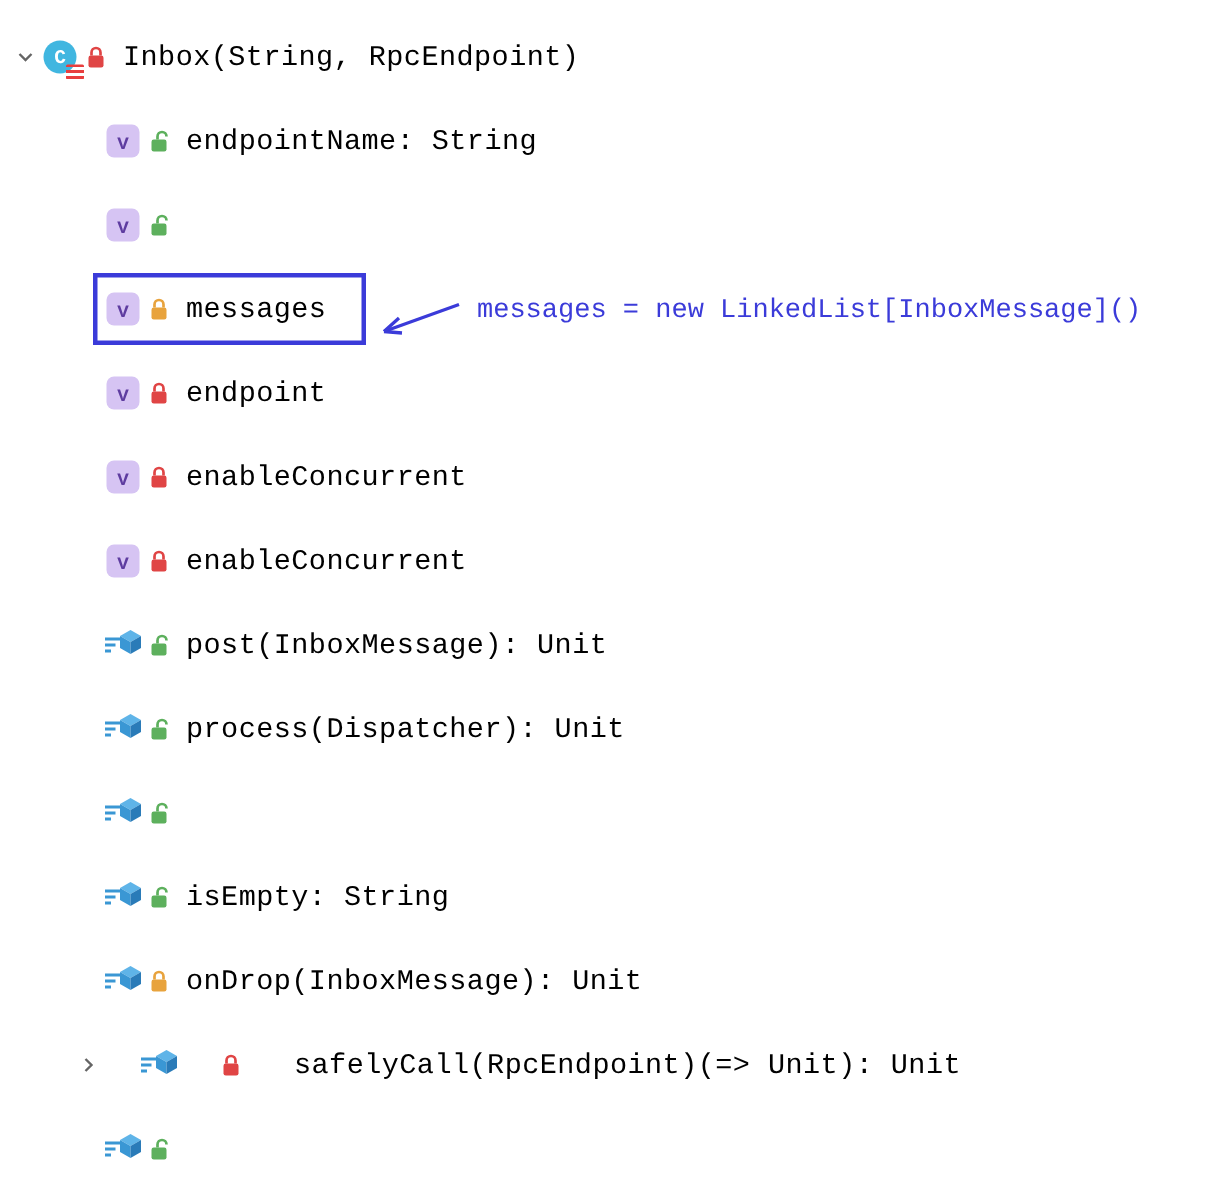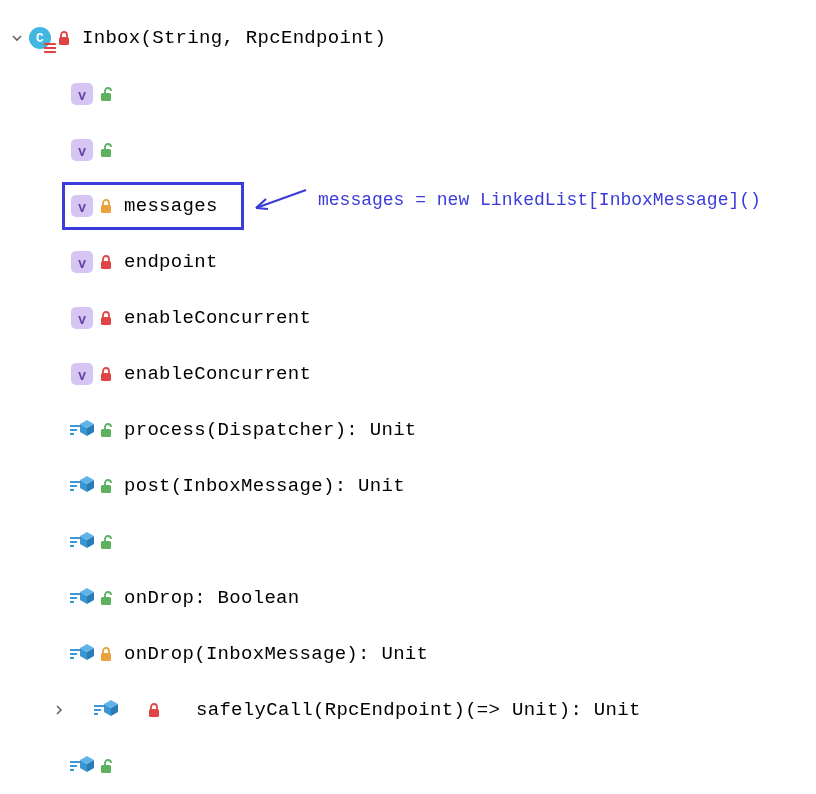--- a/index.html
+++ b/index.html
@@ -108,23 +108,23 @@
     height:48px;
     border:3px solid #3b3bd9;
     width:182px;
     pointer-events:none;
   }
 
   
   .annotation-wrap{
     position:absolute;
     left:248px;
-    top:6px;
+    top:19px;
     display:flex;
-    align-items:center;
+    align-items:flex-start;
     pointer-events:none;
   }
   .annotation-arrow{
     color:#3b3bd9;
     margin-right:10px;
   }
   .annotation-text{
     color:#3b3bd9;
     font-size:18px;
     white-space:pre;
@@ -159,20 +159,21 @@
       <div class="row child">
         <span class="icon">
           <span class="v-badge">v</span>
         </span>
         <span class="lock-slot">
           <svg class="lock" viewBox="0 0 14 16">
             <path d="M4 7 V5 a3 3 0 0 1 6 0" fill="none" stroke="#5db05d" stroke-width="1.8" transform="translate(2,0)"></path>
             <rect x="2" y="7" width="10" height="8" rx="1.5" fill="#5db05d"></rect>
           </svg>
         </span>
+        <span class="label">endpointName: String</span>
       </div>
       <div class="row child">
         <span class="icon">
           <span class="v-badge">v</span>
         </span>
         <span class="lock-slot">
           <svg class="lock" viewBox="0 0 14 16">
             <path d="M4 7 V5 a3 3 0 0 1 6 0" fill="none" stroke="#5db05d" stroke-width="1.8" transform="translate(2,0)"></path>
             <rect x="2" y="7" width="10" height="8" rx="1.5" fill="#5db05d"></rect>
           </svg>
@@ -246,20 +247,41 @@
               <use href="#cube-shape"></use>
             </svg>
           </span>
         </span>
         <span class="lock-slot">
           <svg class="lock" viewBox="0 0 14 16">
             <path d="M4 7 V5 a3 3 0 0 1 6 0" fill="none" stroke="#5db05d" stroke-width="1.8" transform="translate(2,0)"></path>
             <rect x="2" y="7" width="10" height="8" rx="1.5" fill="#5db05d"></rect>
           </svg>
         </span>
+        <span class="label">post(InboxMessage): Unit</span>
+      </div>
+      <div class="row child">
+        <span class="icon">
+          <span class="method-icon">
+            <span class="method-lines">
+              <span></span>
+              <span></span>
+              <span></span>
+            </span>
+            <svg class="cube" width="14" height="16" viewBox="0 0 14 16">
+              <use href="#cube-shape"></use>
+            </svg>
+          </span>
+        </span>
+        <span class="lock-slot">
+          <svg class="lock" viewBox="0 0 14 16">
+            <path d="M4 7 V5 a3 3 0 0 1 6 0" fill="none" stroke="#5db05d" stroke-width="1.8" transform="translate(2,0)"></path>
+            <rect x="2" y="7" width="10" height="8" rx="1.5" fill="#5db05d"></rect>
+          </svg>
+        </span>
         <span class="label">process(Dispatcher): Unit</span>
       </div>
       <div class="row child">
         <span class="icon">
           <span class="method-icon">
             <span class="method-lines">
               <span></span>
               <span></span>
               <span></span>
             </span>
@@ -267,62 +289,41 @@
               <use href="#cube-shape"></use>
             </svg>
           </span>
         </span>
         <span class="lock-slot">
           <svg class="lock" viewBox="0 0 14 16">
             <path d="M4 7 V5 a3 3 0 0 1 6 0" fill="none" stroke="#5db05d" stroke-width="1.8" transform="translate(2,0)"></path>
             <rect x="2" y="7" width="10" height="8" rx="1.5" fill="#5db05d"></rect>
           </svg>
         </span>
-        <span class="label">post(InboxMessage): Unit</span>
-      </div>
-      <div class="row child">
-        <span class="icon">
-          <span class="method-icon">
-            <span class="method-lines">
-              <span></span>
-              <span></span>
-              <span></span>
-            </span>
-            <svg class="cube" width="14" height="16" viewBox="0 0 14 16">
-              <use href="#cube-shape"></use>
-            </svg>
-          </span>
-        </span>
-        <span class="lock-slot">
-          <svg class="lock" viewBox="0 0 14 16">
-            <path d="M4 7 V5 a3 3 0 0 1 6 0" fill="none" stroke="#5db05d" stroke-width="1.8" transform="translate(2,0)"></path>
-            <rect x="2" y="7" width="10" height="8" rx="1.5" fill="#5db05d"></rect>
-          </svg>
-        </span>
-      </div>
-      <div class="row child">
-        <span class="icon">
-          <span class="method-icon">
-            <span class="method-lines">
-              <span></span>
-              <span></span>
-              <span></span>
-            </span>
-            <svg class="cube" width="14" height="16" viewBox="0 0 14 16">
-              <use href="#cube-shape"></use>
-            </svg>
-          </span>
-        </span>
-        <span class="lock-slot">
-          <svg class="lock" viewBox="0 0 14 16">
-            <path d="M4 7 V5 a3 3 0 0 1 6 0" fill="none" stroke="#5db05d" stroke-width="1.8" transform="translate(2,0)"></path>
-            <rect x="2" y="7" width="10" height="8" rx="1.5" fill="#5db05d"></rect>
-          </svg>
-        </span>
-        <span class="label">onDrop: Boolean</span>
+      </div>
+      <div class="row child">
+        <span class="icon">
+          <span class="method-icon">
+            <span class="method-lines">
+              <span></span>
+              <span></span>
+              <span></span>
+            </span>
+            <svg class="cube" width="14" height="16" viewBox="0 0 14 16">
+              <use href="#cube-shape"></use>
+            </svg>
+          </span>
+        </span>
+        <span class="lock-slot">
+          <svg class="lock" viewBox="0 0 14 16">
+            <path d="M4 7 V5 a3 3 0 0 1 6 0" fill="none" stroke="#5db05d" stroke-width="1.8" transform="translate(2,0)"></path>
+            <rect x="2" y="7" width="10" height="8" rx="1.5" fill="#5db05d"></rect>
+          </svg>
+        </span>
+        <span class="label">isEmpty: String</span>
       </div>
       <div class="row child">
         <span class="icon">
           <span class="method-icon">
             <span class="method-lines">
               <span></span>
               <span></span>
               <span></span>
             </span>
             <svg class="cube" width="14" height="16" viewBox="0 0 14 16">

